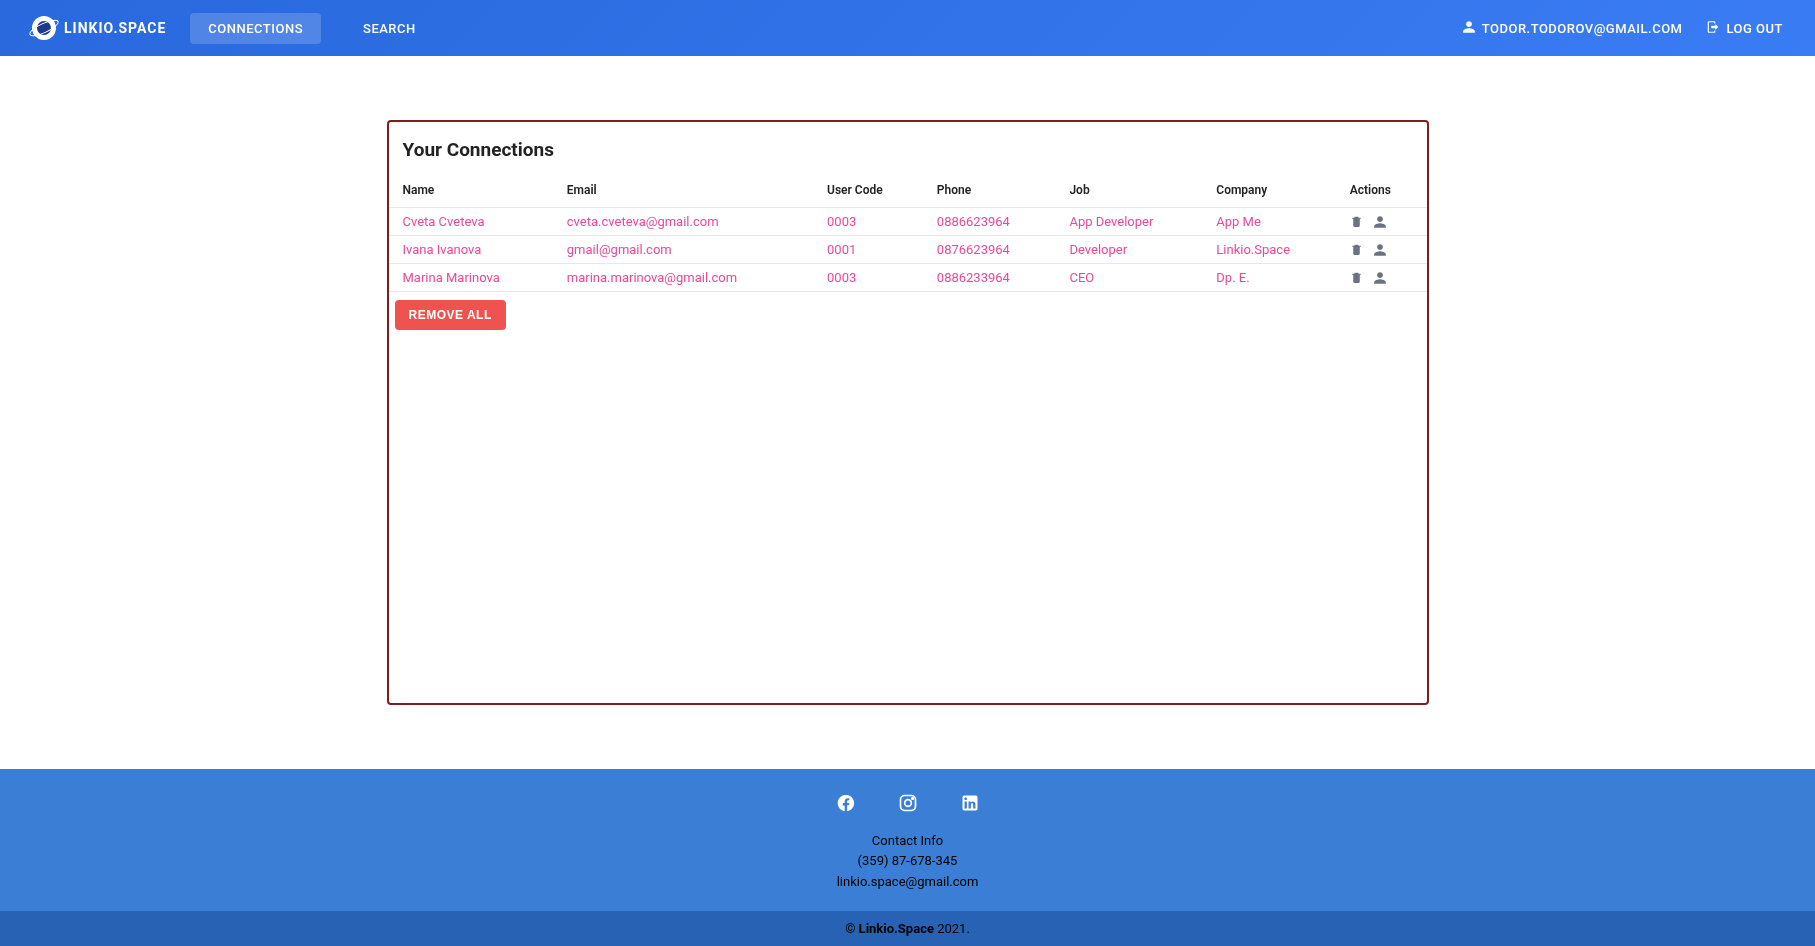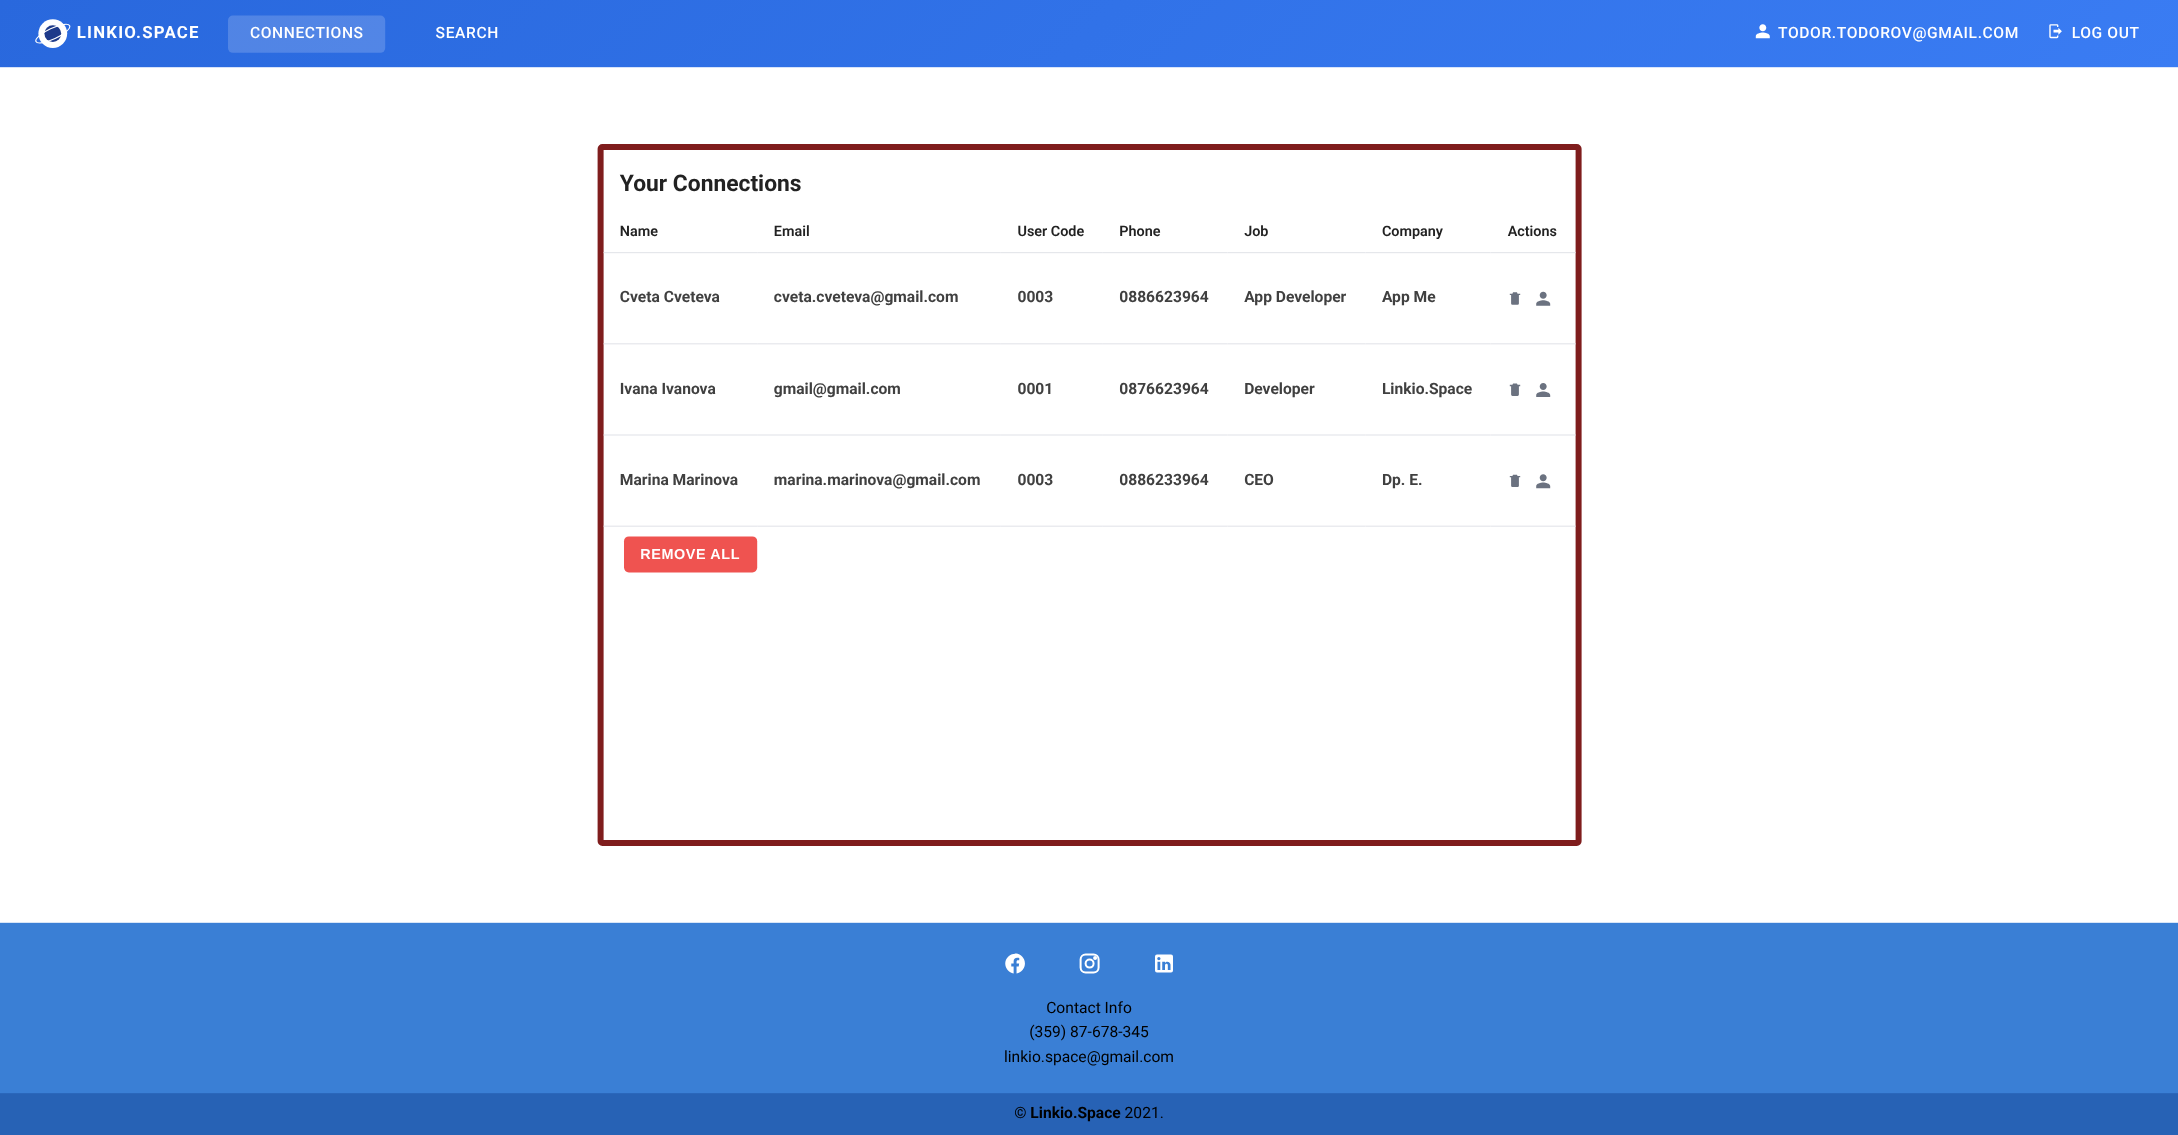--- a/index.html
+++ b/index.html
@@ -90,23 +90,23 @@
       cursor: pointer;
     }
     .main-content {
       flex: 1;
       padding: 64px 32px;
       display: flex;
       justify-content: center;
     }
     .card {
       background: #fff;
-      border: 5px solid #7f1d1d;
+      border: 2px solid #7f1d1d;
       border-radius: 4px;
-      width: 820px;
+      width: 1042px;
       max-width: 100%;
     }
     .card-header {
       padding: 16px 14px 12px;
     }
     .card-title {
       font-size: 19px;
       font-weight: 700;
       color: #222;
     }
@@ -117,41 +117,40 @@
     .table th {
       text-align: left;
       padding: 10px 14px;
       font-size: 12px;
       font-weight: 600;
       color: #222;
       border-bottom: 1px solid #e5e7eb;
       margin-left: 28px;
     }
     .table td {
-      padding: 30px 14px;
-      font-size: 13px;
-      color: #404040;
+      padding: 6px 14px;
+      font-size: 13px;
+      color: #ec4899;
       border-bottom: 1px solid #e5e7eb;
-      font-weight: bold;
     }
     .table tbody tr:last-child td {
       border-bottom: 1px solid #e5e7eb;
     }
     .action-icons {
       display: flex;
       gap: 10px;
       align-items: center;
     }
     .icon-btn {
       color: #6b7280;
       cursor: pointer;
       display: inline-flex;
     }
     .card-footer {
-      padding: 8px 17px 8px;
+      padding: 8px 6px 8px;
     }
     .btn-danger {
       background: #ef5350;
       color: #fff;
       border: none;
       padding: 8px 14px;
       font-size: 12px;
       font-weight: 600;
       letter-spacing: 0.5px;
       border-radius: 4px;

